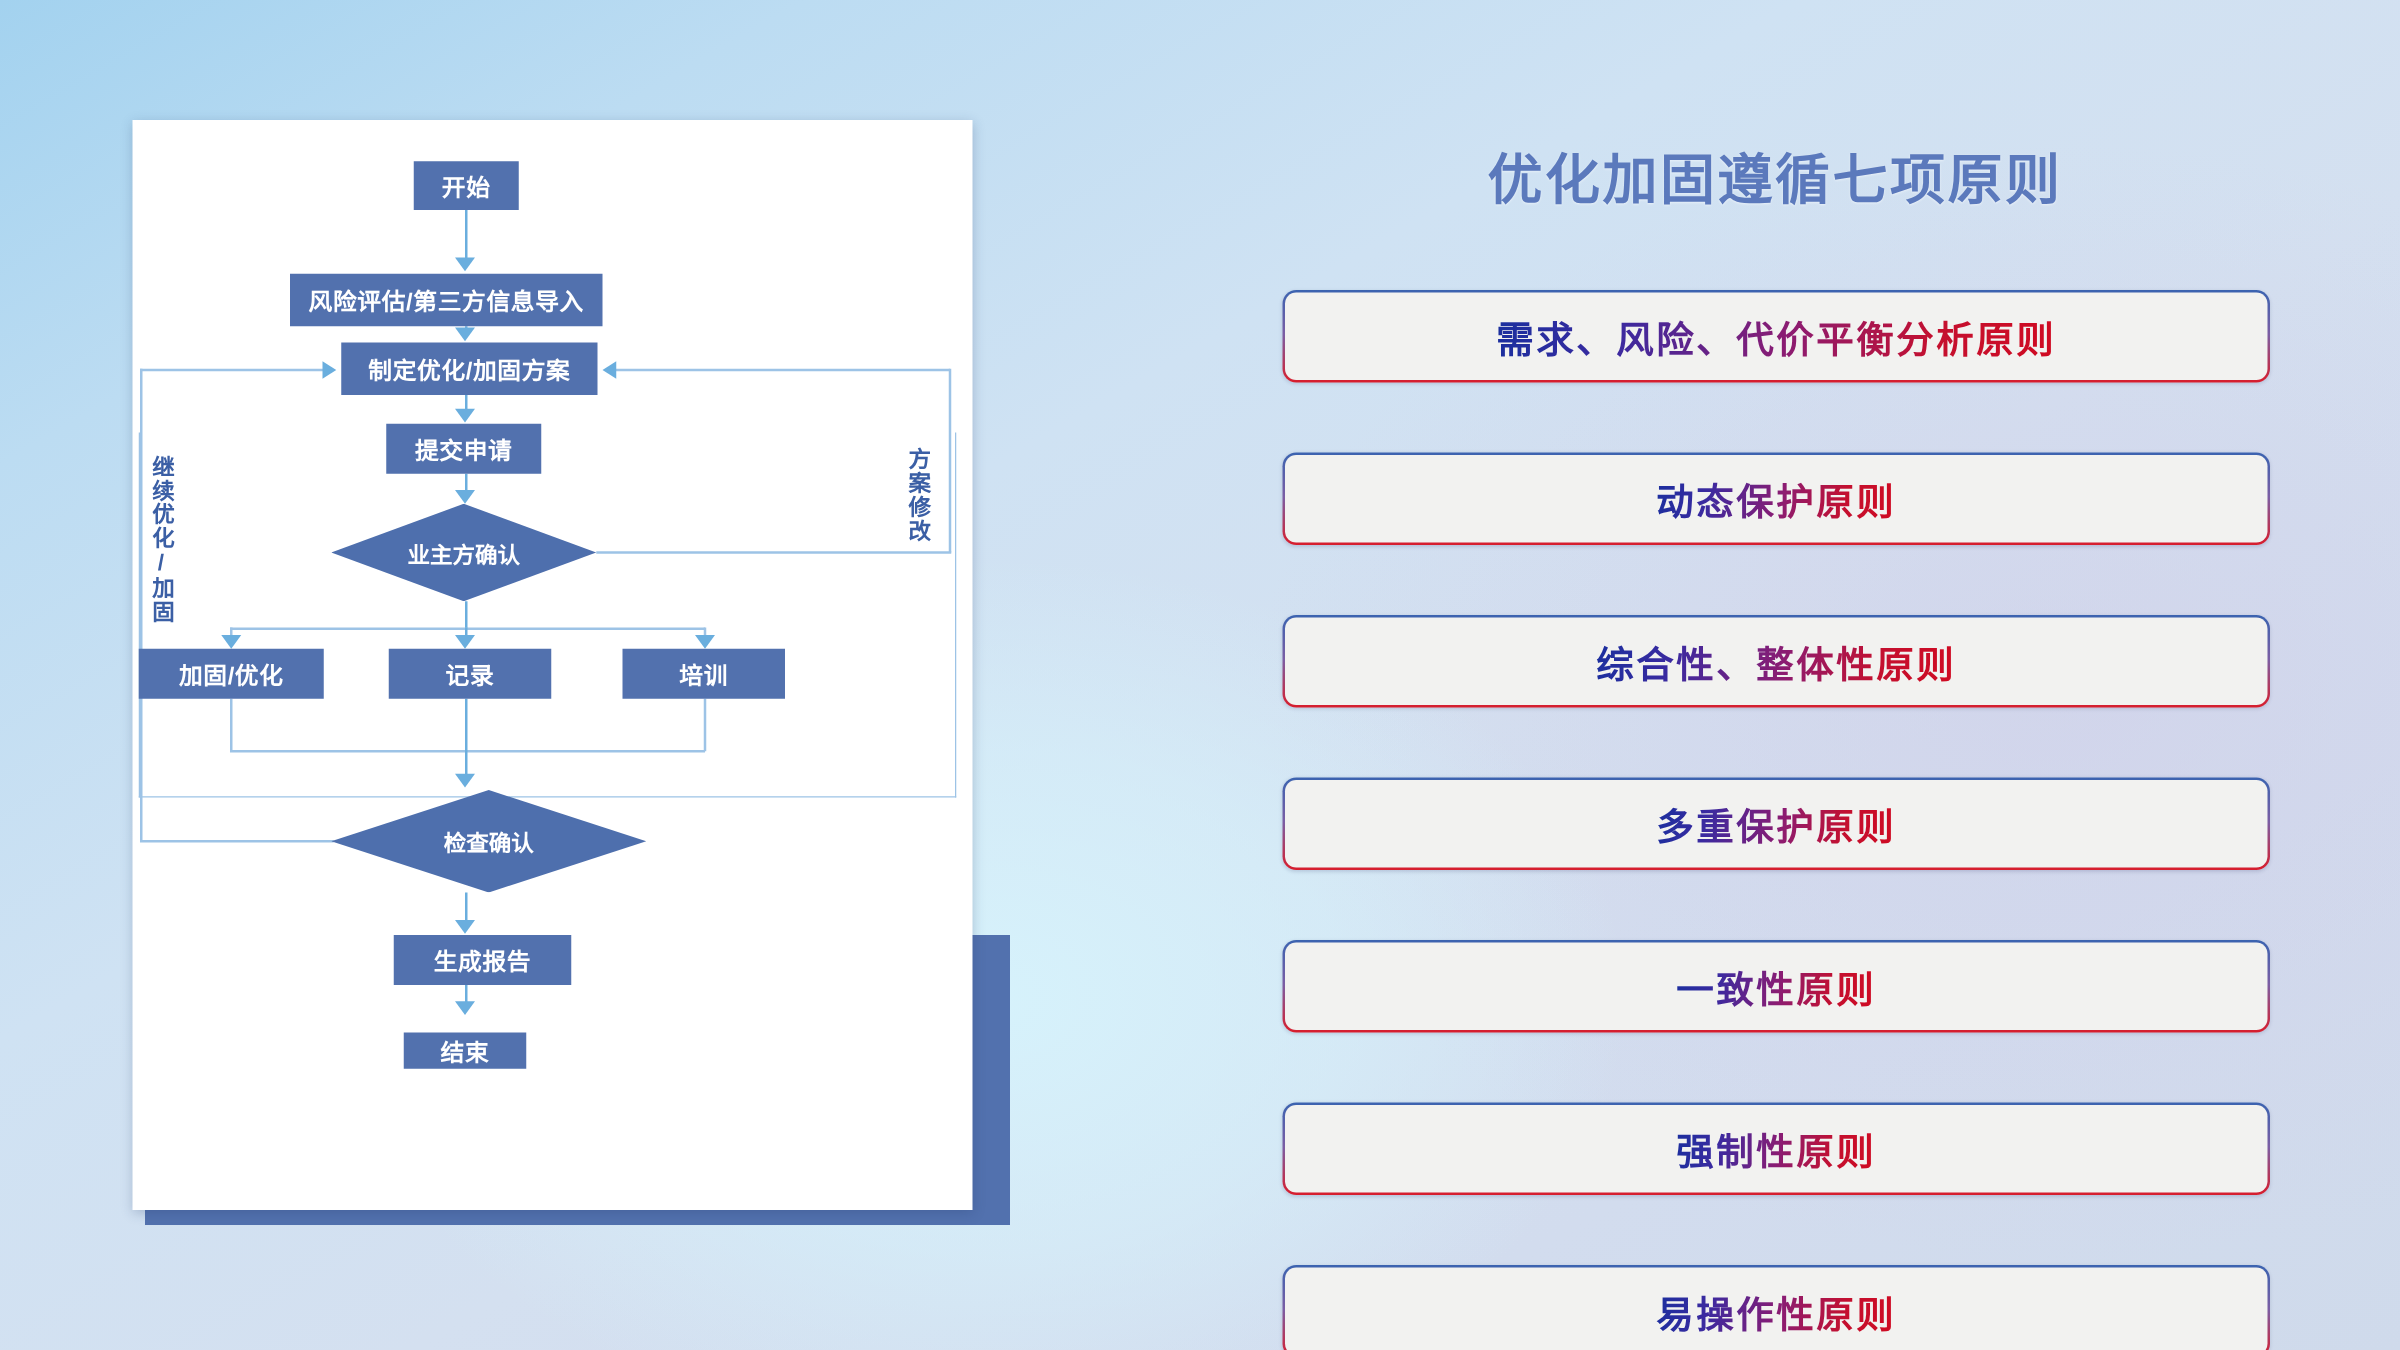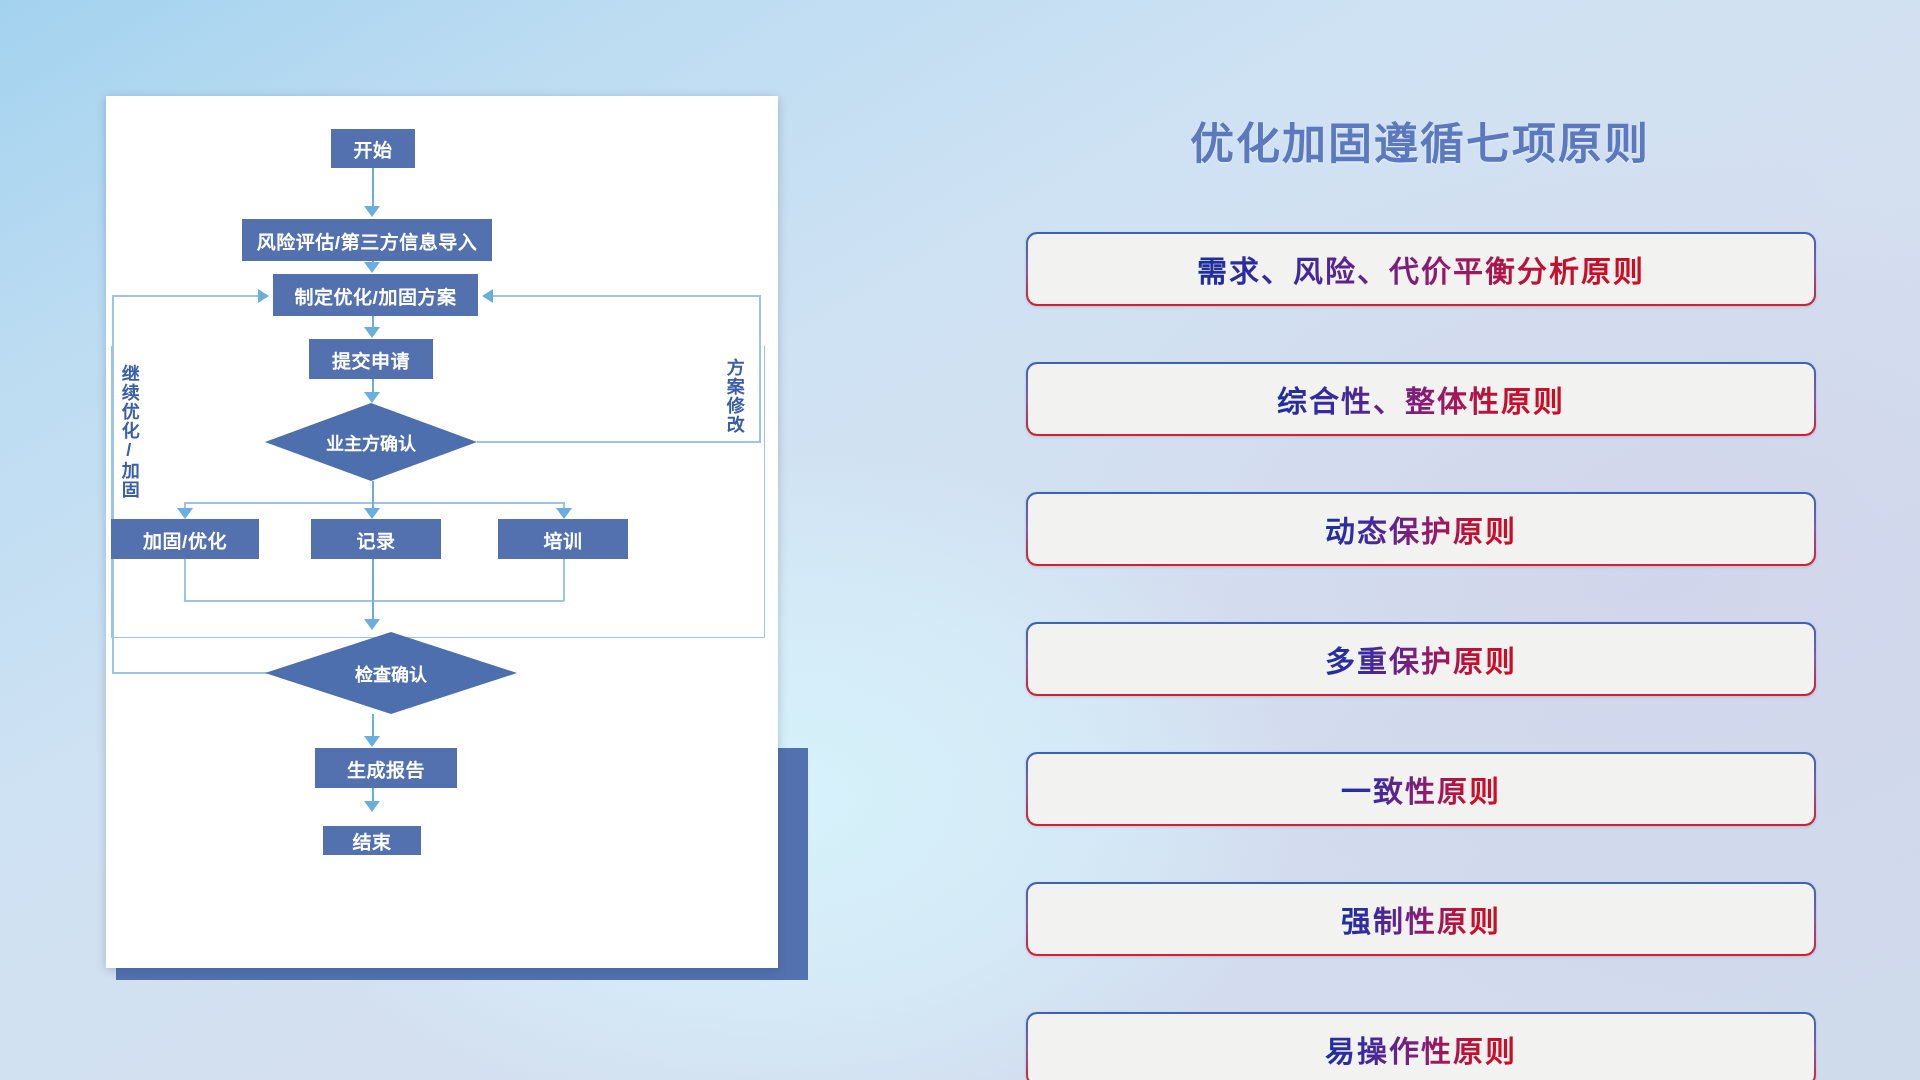--- a/index.html
+++ b/index.html
@@ -177,21 +177,21 @@
   <div id="flow-accent"></div>
 
   <div id="flow-card">
 
     <div id="loop-box"></div>
 
     <div class="node" style="left:225px; top:33px; width:84px; height:39px;">
       <span>开始</span>
     </div>
 
-    <div class="node" style="left:136px; top:123px; width:250px; height:42px;">
+    <div class="node" style="left:126px; top:123px; width:250px; height:42px;">
       <span>风险评估/第三方信息导入</span>
     </div>
 
     <div class="node" style="left:167px; top:178px; width:205px; height:42px;">
       <span>制定优化/加固方案</span>
     </div>
 
     <div class="node" style="left:203px; top:243px; width:124px; height:40px;">
       <span>提交申请</span>
     </div>
@@ -282,32 +282,32 @@
     <div id="cards">
 
       <div class="pcard">
         <div class="pcard-inner">
           <span class="pcard-label">需求、风险、代价平衡分析原则</span>
         </div>
       </div>
 
       <div class="pcard">
         <div class="pcard-inner">
+          <span class="pcard-label">动态保护原则</span>
+        </div>
+      </div>
+
+      <div class="pcard">
+        <div class="pcard-inner">
           <span class="pcard-label">综合性、整体性原则</span>
         </div>
       </div>
 
       <div class="pcard">
         <div class="pcard-inner">
-          <span class="pcard-label">动态保护原则</span>
-        </div>
-      </div>
-
-      <div class="pcard">
-        <div class="pcard-inner">
           <span class="pcard-label">多重保护原则</span>
         </div>
       </div>
 
       <div class="pcard">
         <div class="pcard-inner">
           <span class="pcard-label">一致性原则</span>
         </div>
       </div>
 

